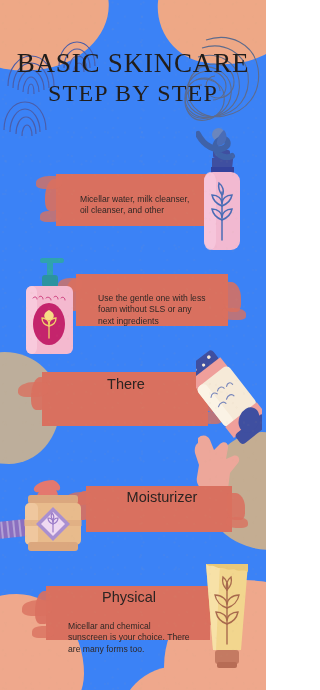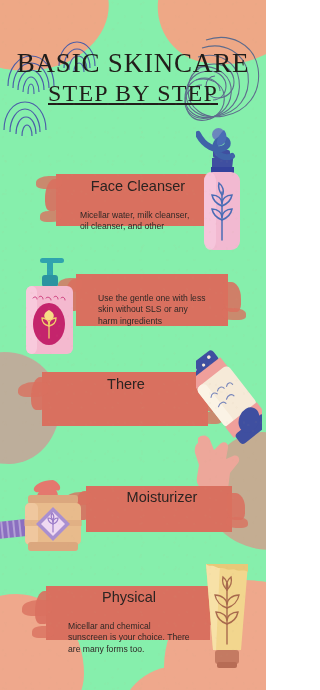--- a/index.html
+++ b/index.html
@@ -8,21 +8,21 @@
     background: #ffffff;
   }
   body {
     font-family: "Liberation Sans", sans-serif;
   }
   #poster {
     position: relative;
     width: 266px;
     height: 690px;
     overflow: hidden;
-    background: #86efac;
+    background: #3b82f6;
   }
   
   #poster::after {
     content: "";
     position: absolute;
     inset: 0;
     pointer-events: none;
     z-index: 60;
     opacity: .5;
     background-image:
@@ -102,21 +102,21 @@
     width: 266px;
     text-align: center;
   }
   .title-line {
     font-family: "Liberation Serif", serif;
     color: #211d1a;
     letter-spacing: .8px;
     white-space: nowrap;
   }
   .title-1 { font-size: 27px; line-height: 30px; }
-  .title-2 { font-size: 24px; line-height: 31px; letter-spacing: 1.2px; text-decoration: underline; }
+  .title-2 { font-size: 24px; line-height: 31px; letter-spacing: 1.2px; }
 
   
   .step { position: absolute; z-index: 15; }
 
   .stroke {
     position: absolute;
     background: #d9705f;
     z-index: 14;
   }
   .stroke::before, .stroke::after {
@@ -247,21 +247,20 @@
     <div class="title-line title-2">STEP BY STEP</div>
   </div>
 
   <div class="step">
     <div class="stroke" style="left:56px; top:174px; width:158px; height:52px;">
       <div class="stroke-body"></div>
       <div class="stroke-flick" style="left:-20px; top:2px; width:26px; height:13px; border-radius:50% 20% 40% 30%;"></div>
       <div class="stroke-flick" style="left:-16px; bottom:4px; width:22px; height:11px; border-radius:40% 25% 50% 30%;"></div>
     </div>
     <div class="step-text t-left" style="left:64px; top:178px; width:148px;">
-      <p class="step-title t-center">Face Cleanser</p>
       <p class="step-body">Micellar water, milk cleanser, oil cleanser, and other</p>
     </div>
   </div>
 
   <div class="product swoosh">
     <svg width="48" height="34" viewBox="0 0 48 34">
       <path d="M2 8c6 12 18 18 26 14 6-3 4-10-2-9-5 1-8 6-6 11 2 6 10 9 16 6" fill="none" stroke="#3f62a8" stroke-width="6" stroke-linecap="round"></path>
       <path d="M28 4c4 5 3 12-2 15-3 2-6 0-5-4 1-5 5-9 7-11z" fill="#4a6cb5"></path>
     </svg>
   </div>
@@ -284,21 +283,21 @@
     </svg>
   </div>
 
   <div class="step">
     <div class="stroke" style="left:76px; top:274px; width:152px; height:52px;">
       <div class="stroke-body"></div>
       <div class="stroke-flick" style="left:-18px; top:4px; width:24px; height:14px; border-radius:50% 20% 40% 30%;"></div>
       <div class="stroke-flick" style="right:-18px; bottom:6px; width:24px; height:12px; border-radius:25% 50% 30% 45%;"></div>
     </div>
     <div class="step-text t-left" style="left:82px; top:277px; width:142px;">
-      <p class="step-body">Use the gentle one with less skin without SLS or any harm ingredients</p>
+      <p class="step-body">Use the gentle one with less foam without SLS or any next ingredients</p>
     </div>
   </div>
 
   <div class="product p-wash">
     <svg width="62" height="104" viewBox="0 0 62 104">
       <rect x="22" y="4" width="24" height="5" rx="2.5" fill="#2fa3ae"></rect>
       <rect x="29" y="8" width="6" height="14" fill="#2fa3ae"></rect>
       <rect x="24" y="21" width="16" height="12" rx="3" fill="#2b93a0"></rect>
       <rect x="8" y="32" width="47" height="68" rx="6" fill="#f4b9cf"></rect>
       <rect x="8" y="32" width="11" height="68" rx="6" fill="#f9cddf" opacity=".8"></rect>

